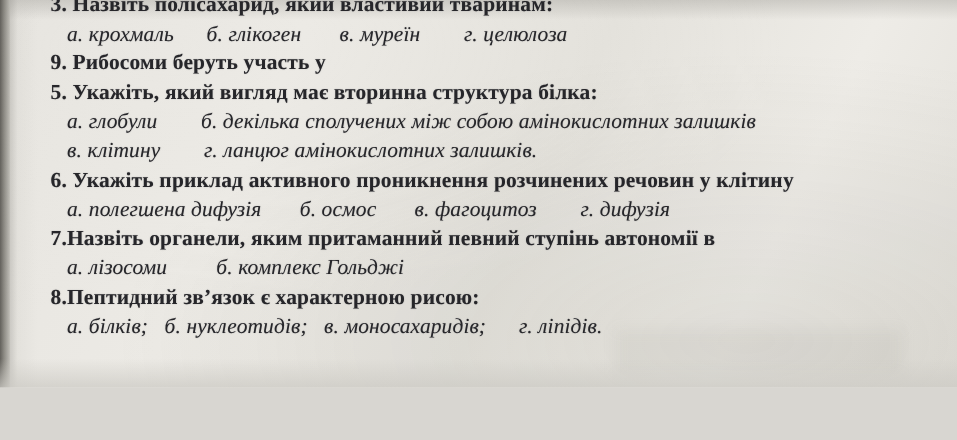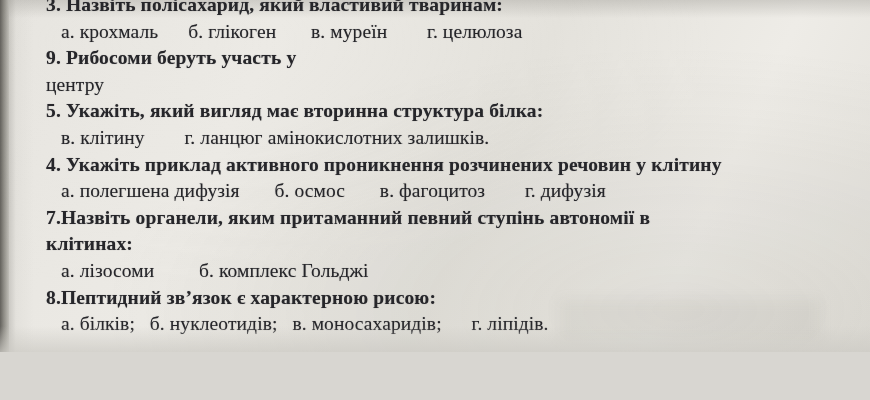--- a/index.html
+++ b/index.html
@@ -54,20 +54,21 @@
     white-space: pre;
     letter-spacing: .1px;
     text-shadow: 0 0 1.1px rgba(40,40,45,0.35);
   }
   .q {
     font-weight: bold;
     letter-spacing: .15px;
   }
   .a {
     font-weight: normal;
+    font-style: italic;
   }
   .clip-top {
     margin-top: -8px;
   }
   .bottom-fade {
     position: absolute;
     left: 0; right: 0; bottom: 0;
     height: 26px;
     background: linear-gradient(180deg, rgba(225,223,218,0) 0%, rgba(205,203,197,0.75) 100%);
     z-index: 3;
@@ -85,27 +86,26 @@
 <body>
 
 <div class="page">
   <div class="left-edge"></div>
   <div class="smudge" style="left:560px; top:300px; width:260px; height:40px;"></div>
 
   <div class="content">
     <div class="line q clip-top">3. Назвіть полісахарид, який властивий тваринам:</div>
     <div class="line a">   а. крохмаль      б. глікоген       в. муреїн        г. целюлоза</div>
     <div class="line q">9. Рибосоми беруть участь у</div>
-    <div class="line a">центру</div>
     <div class="line q">5. Укажіть, який вигляд має вторинна структура білка:</div>
+    <div class="line a">   а. глобули        б. декілька сполучених між собою амінокислотних залишків</div>
     <div class="line a">   в. клітину        г. ланцюг амінокислотних залишків.</div>
-    <div class="line q">4. Укажіть приклад активного проникнення розчинених речовин у клітину</div>
+    <div class="line q">6. Укажіть приклад активного проникнення розчинених речовин у клітину</div>
     <div class="line a">   а. полегшена дифузія       б. осмос       в. фагоцитоз        г. дифузія</div>
     <div class="line q">7.Назвіть органели, яким притаманний певний ступінь автономії в</div>
-    <div class="line q">клітинах:</div>
     <div class="line a">   а. лізосоми         б. комплекс Гольджі</div>
     <div class="line q">8.Пептидний зв’язок є характерною рисою:</div>
     <div class="line a">   а. білків;   б. нуклеотидів;   в. моносахаридів;      г. ліпідів.</div>
 
   </div>
 
   <div class="bottom-fade"></div>
 </div>
 
 </body></html>

